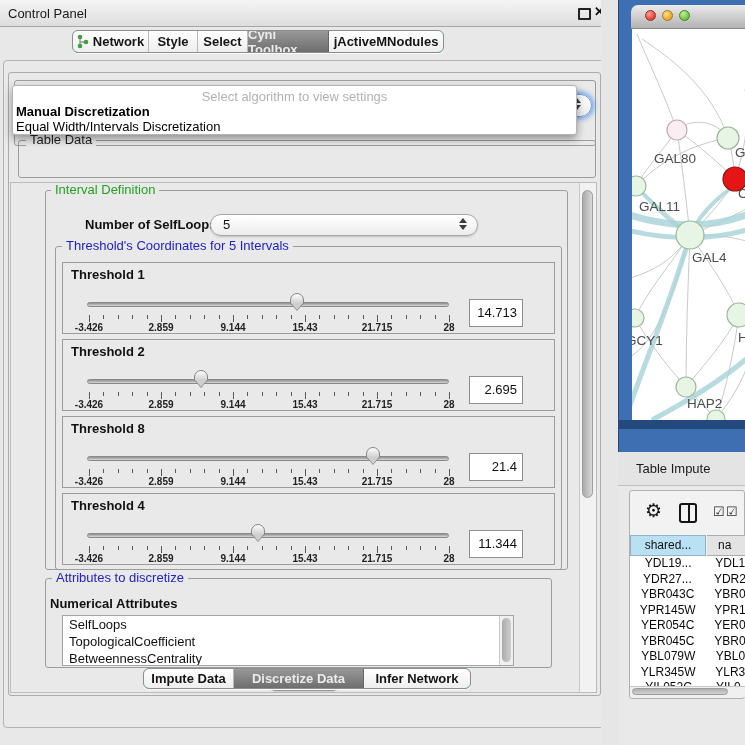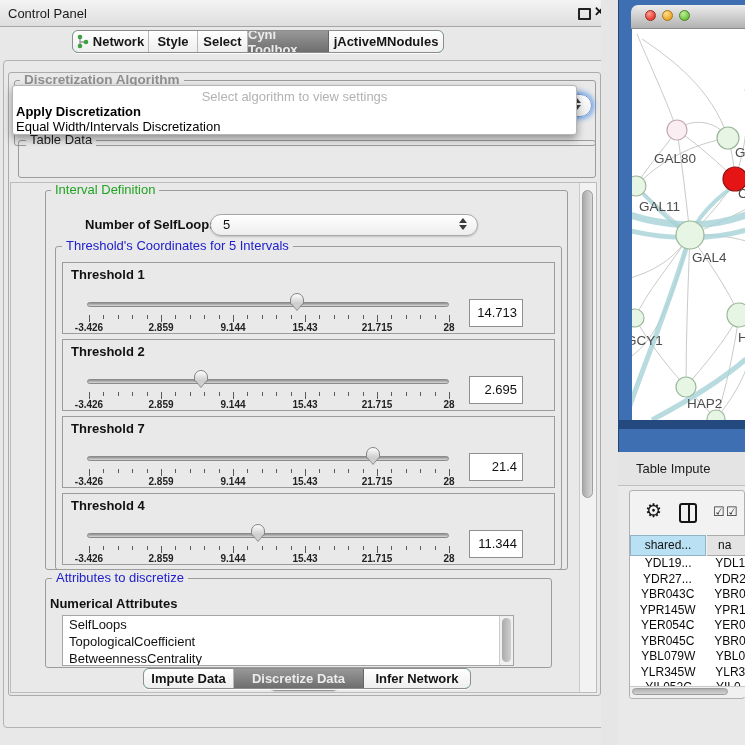--- a/index.html
+++ b/index.html
@@ -142,21 +142,20 @@
       </div>
     <div class="seg" style="width:114px">
         <span>jActiveMNodules</span>
       </div>
   </div>
 
   <div class="abs" id="outer-panel"></div>
   <div class="abs" id="inner-panel"></div>
 
   <div class="group" id="alg-group"></div>
-  <div class="group-title" id="alg-title">Discretization Algorithm</div>
   <div class="abs" id="alg-combo">
     <div class="stepper">
         <div class="tri-up"></div>
         <div class="tri-down"></div>
       </div>
   </div>
 
   <div class="group" id="td-group"></div>
   <div class="group-title" id="td-title">Table Data</div>
 
@@ -247,21 +246,21 @@
         <div class="tick-label" style="left: 26px;">-3.426</div>
         <div class="tick-label" style="left: 98px;">2.859</div>
         <div class="tick-label" style="left: 170px;">9.144</div>
         <div class="tick-label" style="left: 242px;">15.43</div>
         <div class="tick-label" style="left: 314px;">21.715</div>
         <div class="tick-label" style="left: 386px;">28</div>
         <div class="thr-thumb" style="left: 130.599px;"></div>
         <div class="thr-value">2.695</div>
       </div>
       <div class="thr-panel" style="top: 416px;">
-        <div class="thr-label">Threshold 7</div>
+        <div class="thr-label">Threshold 8</div>
         <div class="thr-track"></div>
         <div class="tick major" style="left: 26px;"></div>
         <div class="tick minor" style="left: 40.4px;"></div>
         <div class="tick minor" style="left: 54.8px;"></div>
         <div class="tick minor" style="left: 69.2px;"></div>
         <div class="tick minor" style="left: 83.6px;"></div>
         <div class="tick major" style="left: 98px;"></div>
         <div class="tick minor" style="left: 112.4px;"></div>
         <div class="tick minor" style="left: 126.8px;"></div>
         <div class="tick minor" style="left: 141.2px;"></div>
@@ -352,21 +351,21 @@
     <div class="seg dark" style="width:130px">
         <span>Discretize Data</span>
       </div>
     <div class="seg" style="width:106px">
         <span>Infer Network</span>
       </div>
   </div>
 
   <div class="abs" id="popup">
     <div id="popup-placeholder">Select algorithm to view settings</div>
-    <div class="popup-opt" style="top:18px;font-weight:bold">Apply Discretization</div>
+    <div class="popup-opt" style="top:18px;font-weight:bold">Manual Discretization</div>
     <div class="popup-opt" style="top:33px">Equal Width/Intervals Discretization</div>
   </div>
 
   <div class="abs" id="gap-col"></div>
   <div class="abs" id="net-window"></div>
   <div class="abs" id="net-titlebar"></div>
   <div class="light" id="light-red"></div>
   <div class="light" id="light-yellow"></div>
   <div class="light" id="light-green"></div>
   <div class="abs" id="net-canvas">

